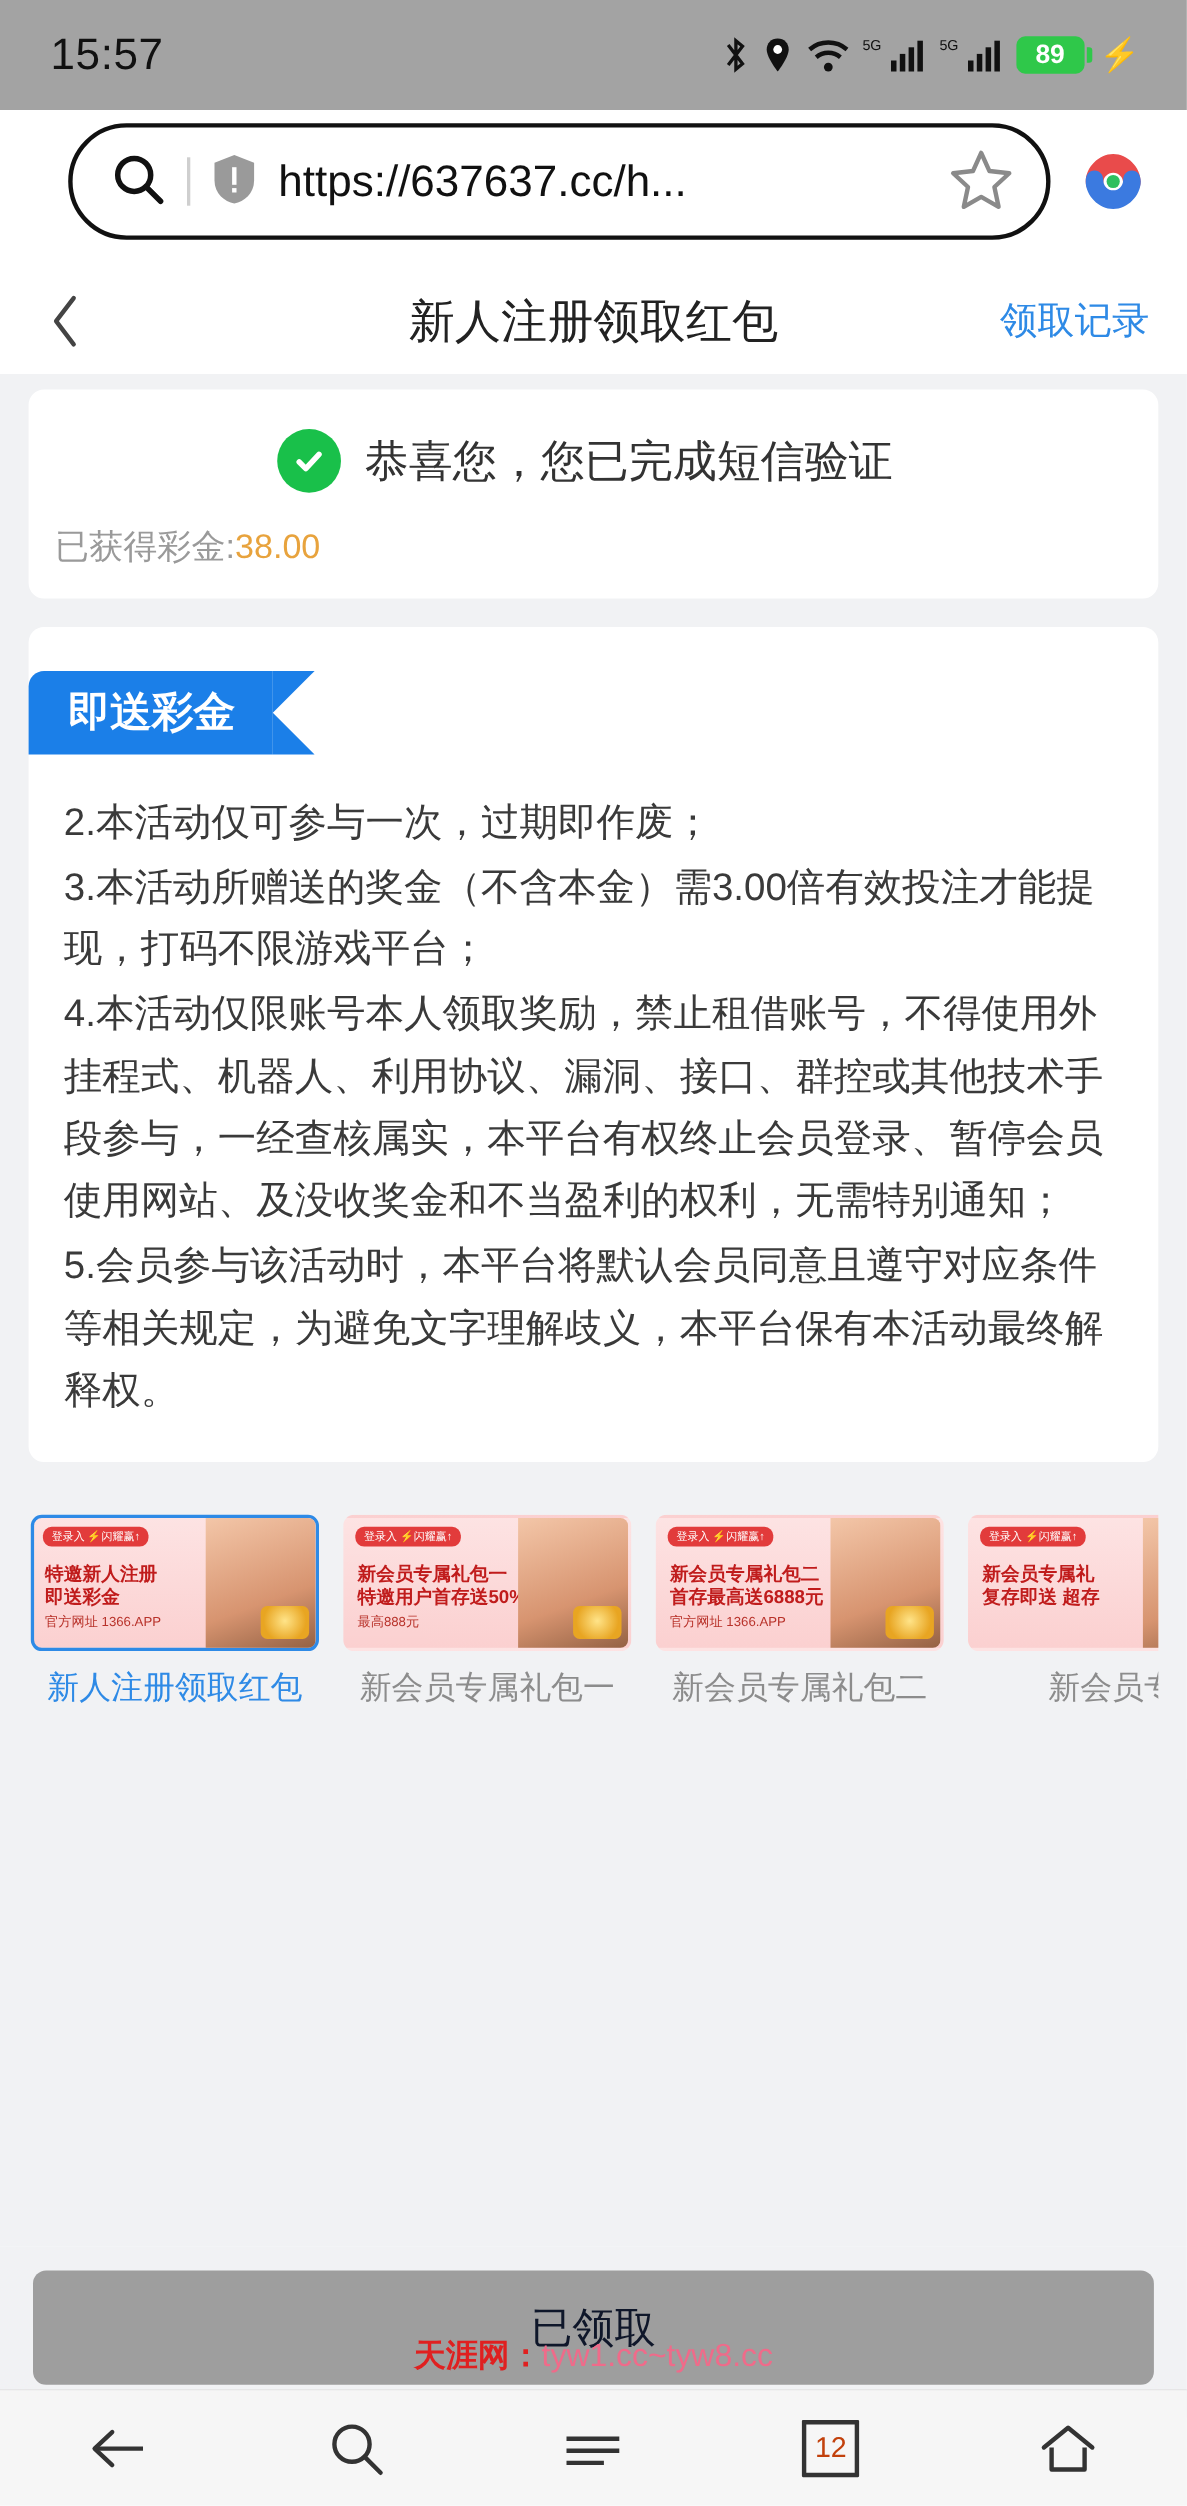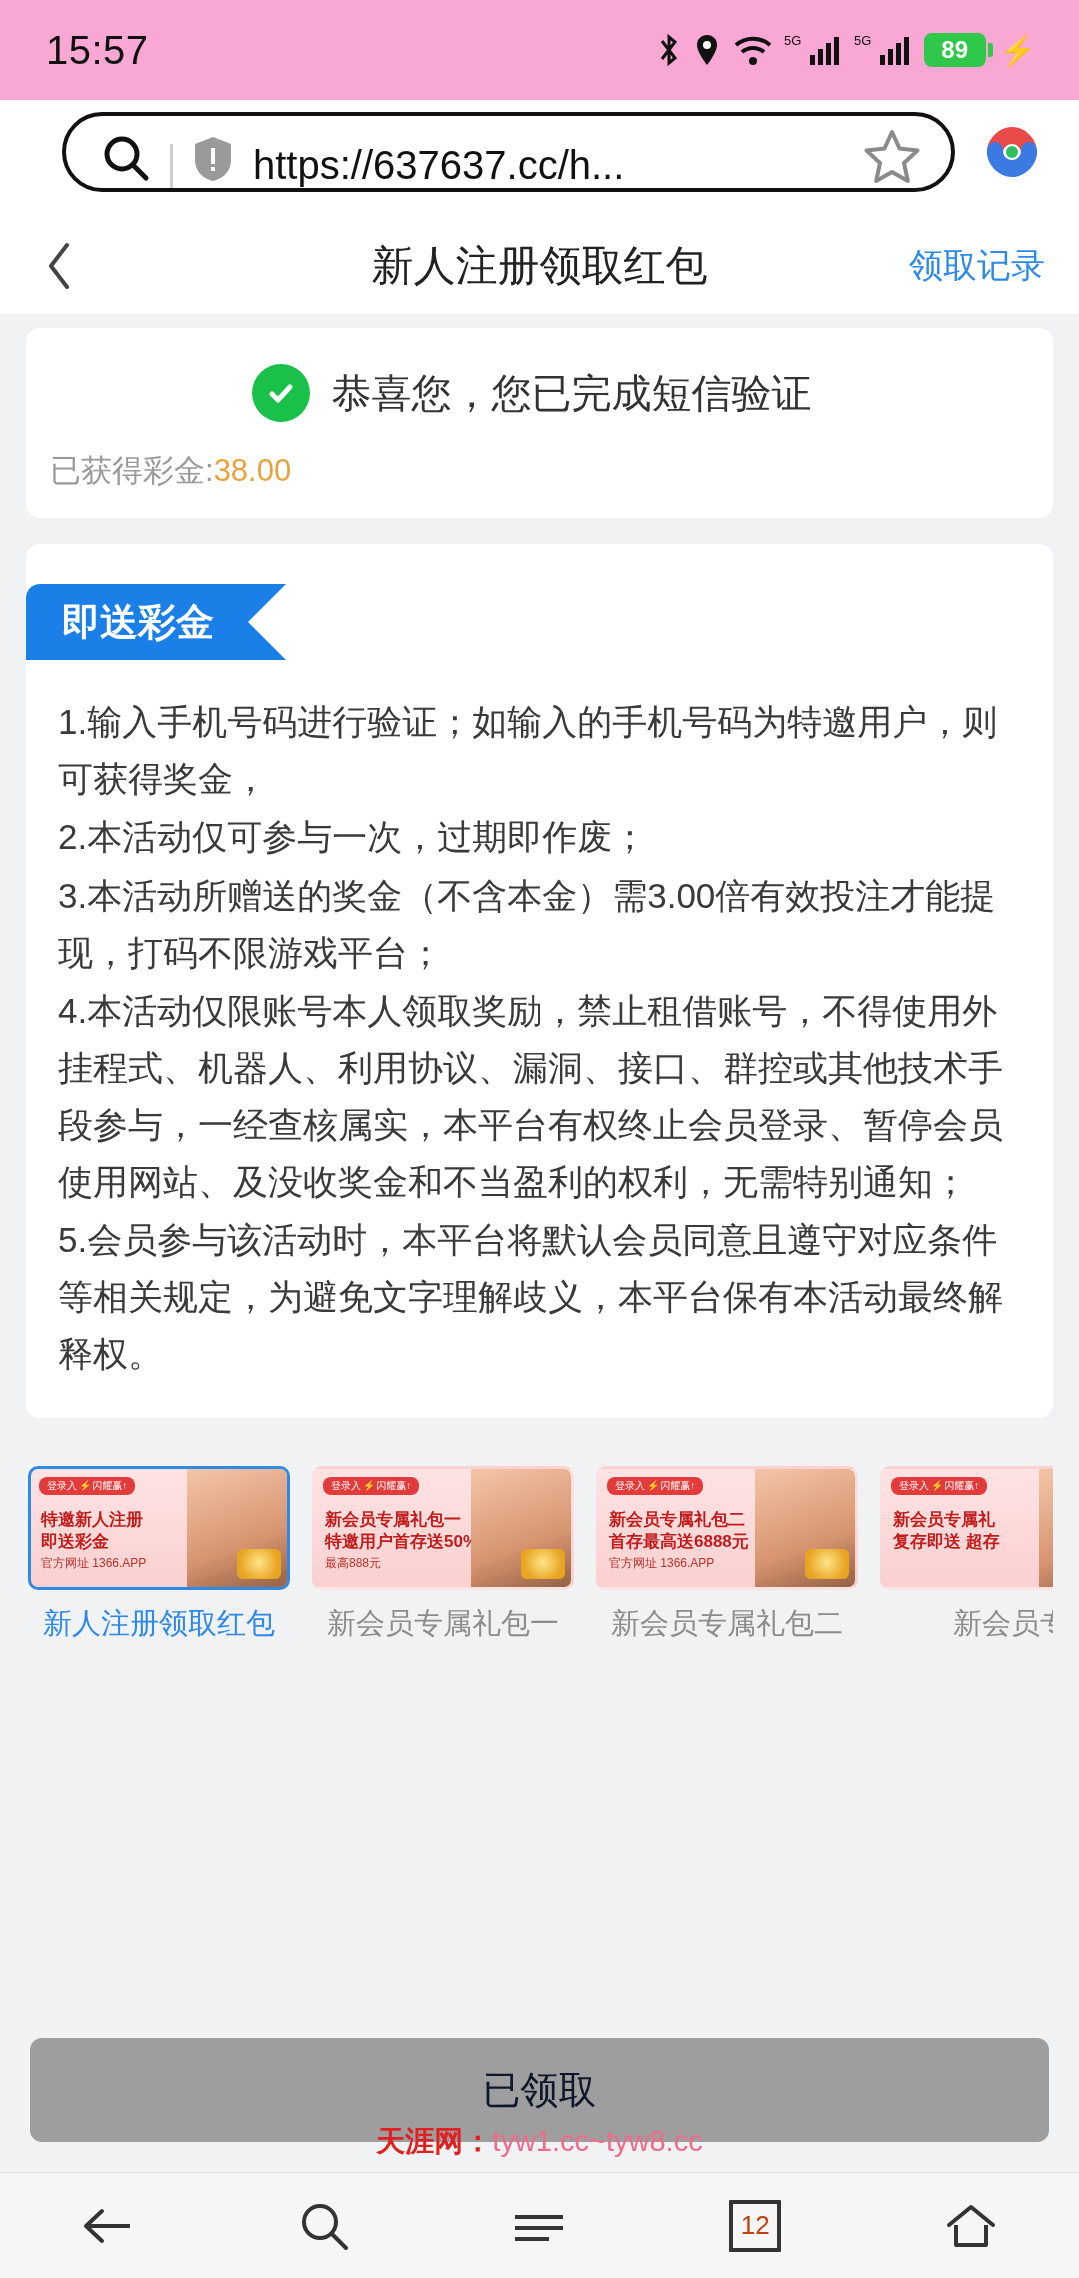--- a/index.html
+++ b/index.html
@@ -12,21 +12,21 @@
   }
   body { position: relative; }
 
   
   .statusbar {
     height: 100px;
     display: flex;
     align-items: center;
     justify-content: space-between;
     padding: 0 42px 0 46px;
-    background: #f9a8d4;
+    background: #a3a3a3;
   }
   .status-time {
     font-size: 40px;
     color: #111;
     letter-spacing: 0.5px;
   }
   .status-icons {
     display: flex;
     align-items: center;
     gap: 10px;
@@ -54,25 +54,25 @@
 
   
   .urlbar-wrap {
     display: flex;
     align-items: center;
     padding: 12px 36px 26px 62px;
     gap: 26px;
   }
   .urlbar {
     flex: 1;
-    height: 80px;
+    height: 106px;
     border: 4px solid #111;
     border-radius: 56px;
     display: flex;
-    align-items: flex-end;
+    align-items: center;
     padding: 0 30px 0 34px;
     background: #fff;
     gap: 18px;
   }
   .url-text {
     flex: 1;
     font-size: 40px;
     color: #111;
     white-space: nowrap;
     overflow: hidden;
@@ -408,21 +408,20 @@
       <span class="success-text">恭喜您，您已完成短信验证</span>
     </div>
     <div class="bonus-row">
       <span>已获得彩金:</span><span class="bonus-amount">38.00</span>
     </div>
   </div>
 
   <div class="card rules-card">
     <div class="ribbon">即送彩金</div>
     <div class="rules-body">
-      <p>1.输入手机号码进行验证；如输入的手机号码为特邀用户，则可获得奖金，</p>
       <p>2.本活动仅可参与一次，过期即作废；</p>
       <p>3.本活动所赠送的奖金（不含本金）需3.00倍有效投注才能提现，打码不限游戏平台；</p>
       <p>4.本活动仅限账号本人领取奖励，禁止租借账号，不得使用外挂程式、机器人、利用协议、漏洞、接口、群控或其他技术手段参与，一经查核属实，本平台有权终止会员登录、暂停会员使用网站、及没收奖金和不当盈利的权利，无需特别通知；</p>
       <p>5.会员参与该活动时，本平台将默认会员同意且遵守对应条件等相关规定，为避免文字理解歧义，本平台保有本活动最终解释权。</p>
     </div>
   </div>
 
   <div class="thumbs">
     <div class="thumb active">
       <div class="thumb-img">

